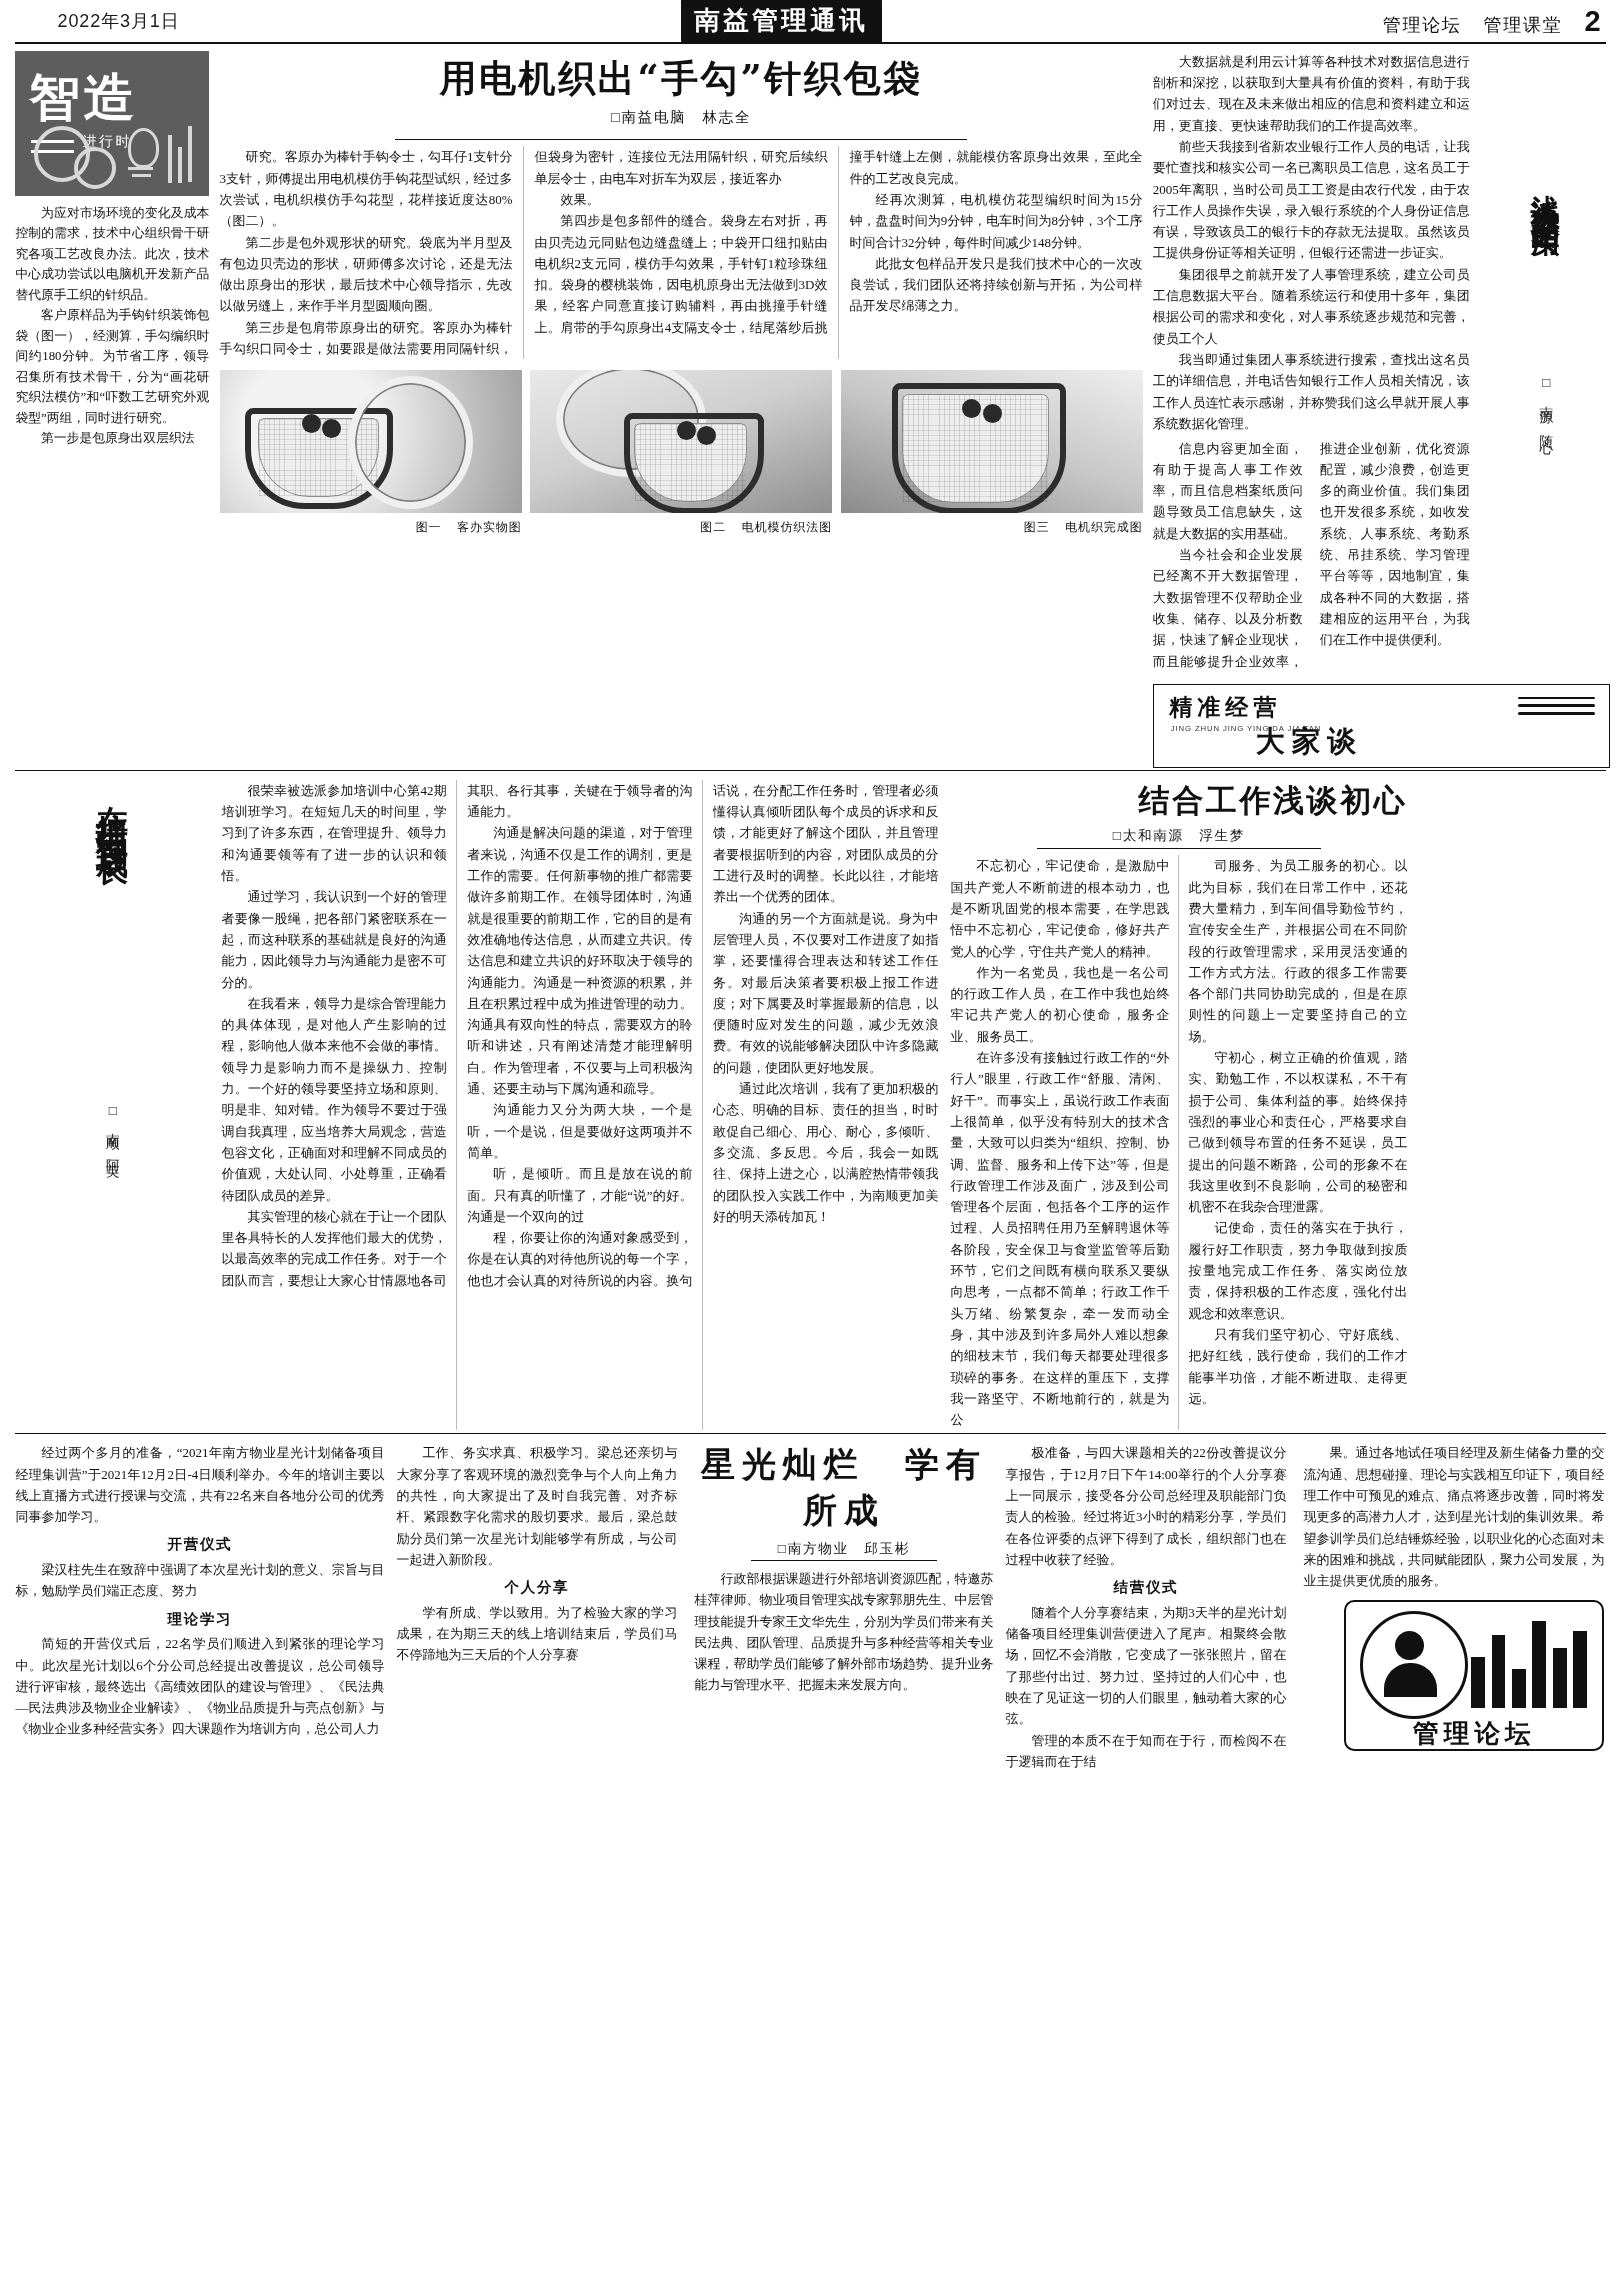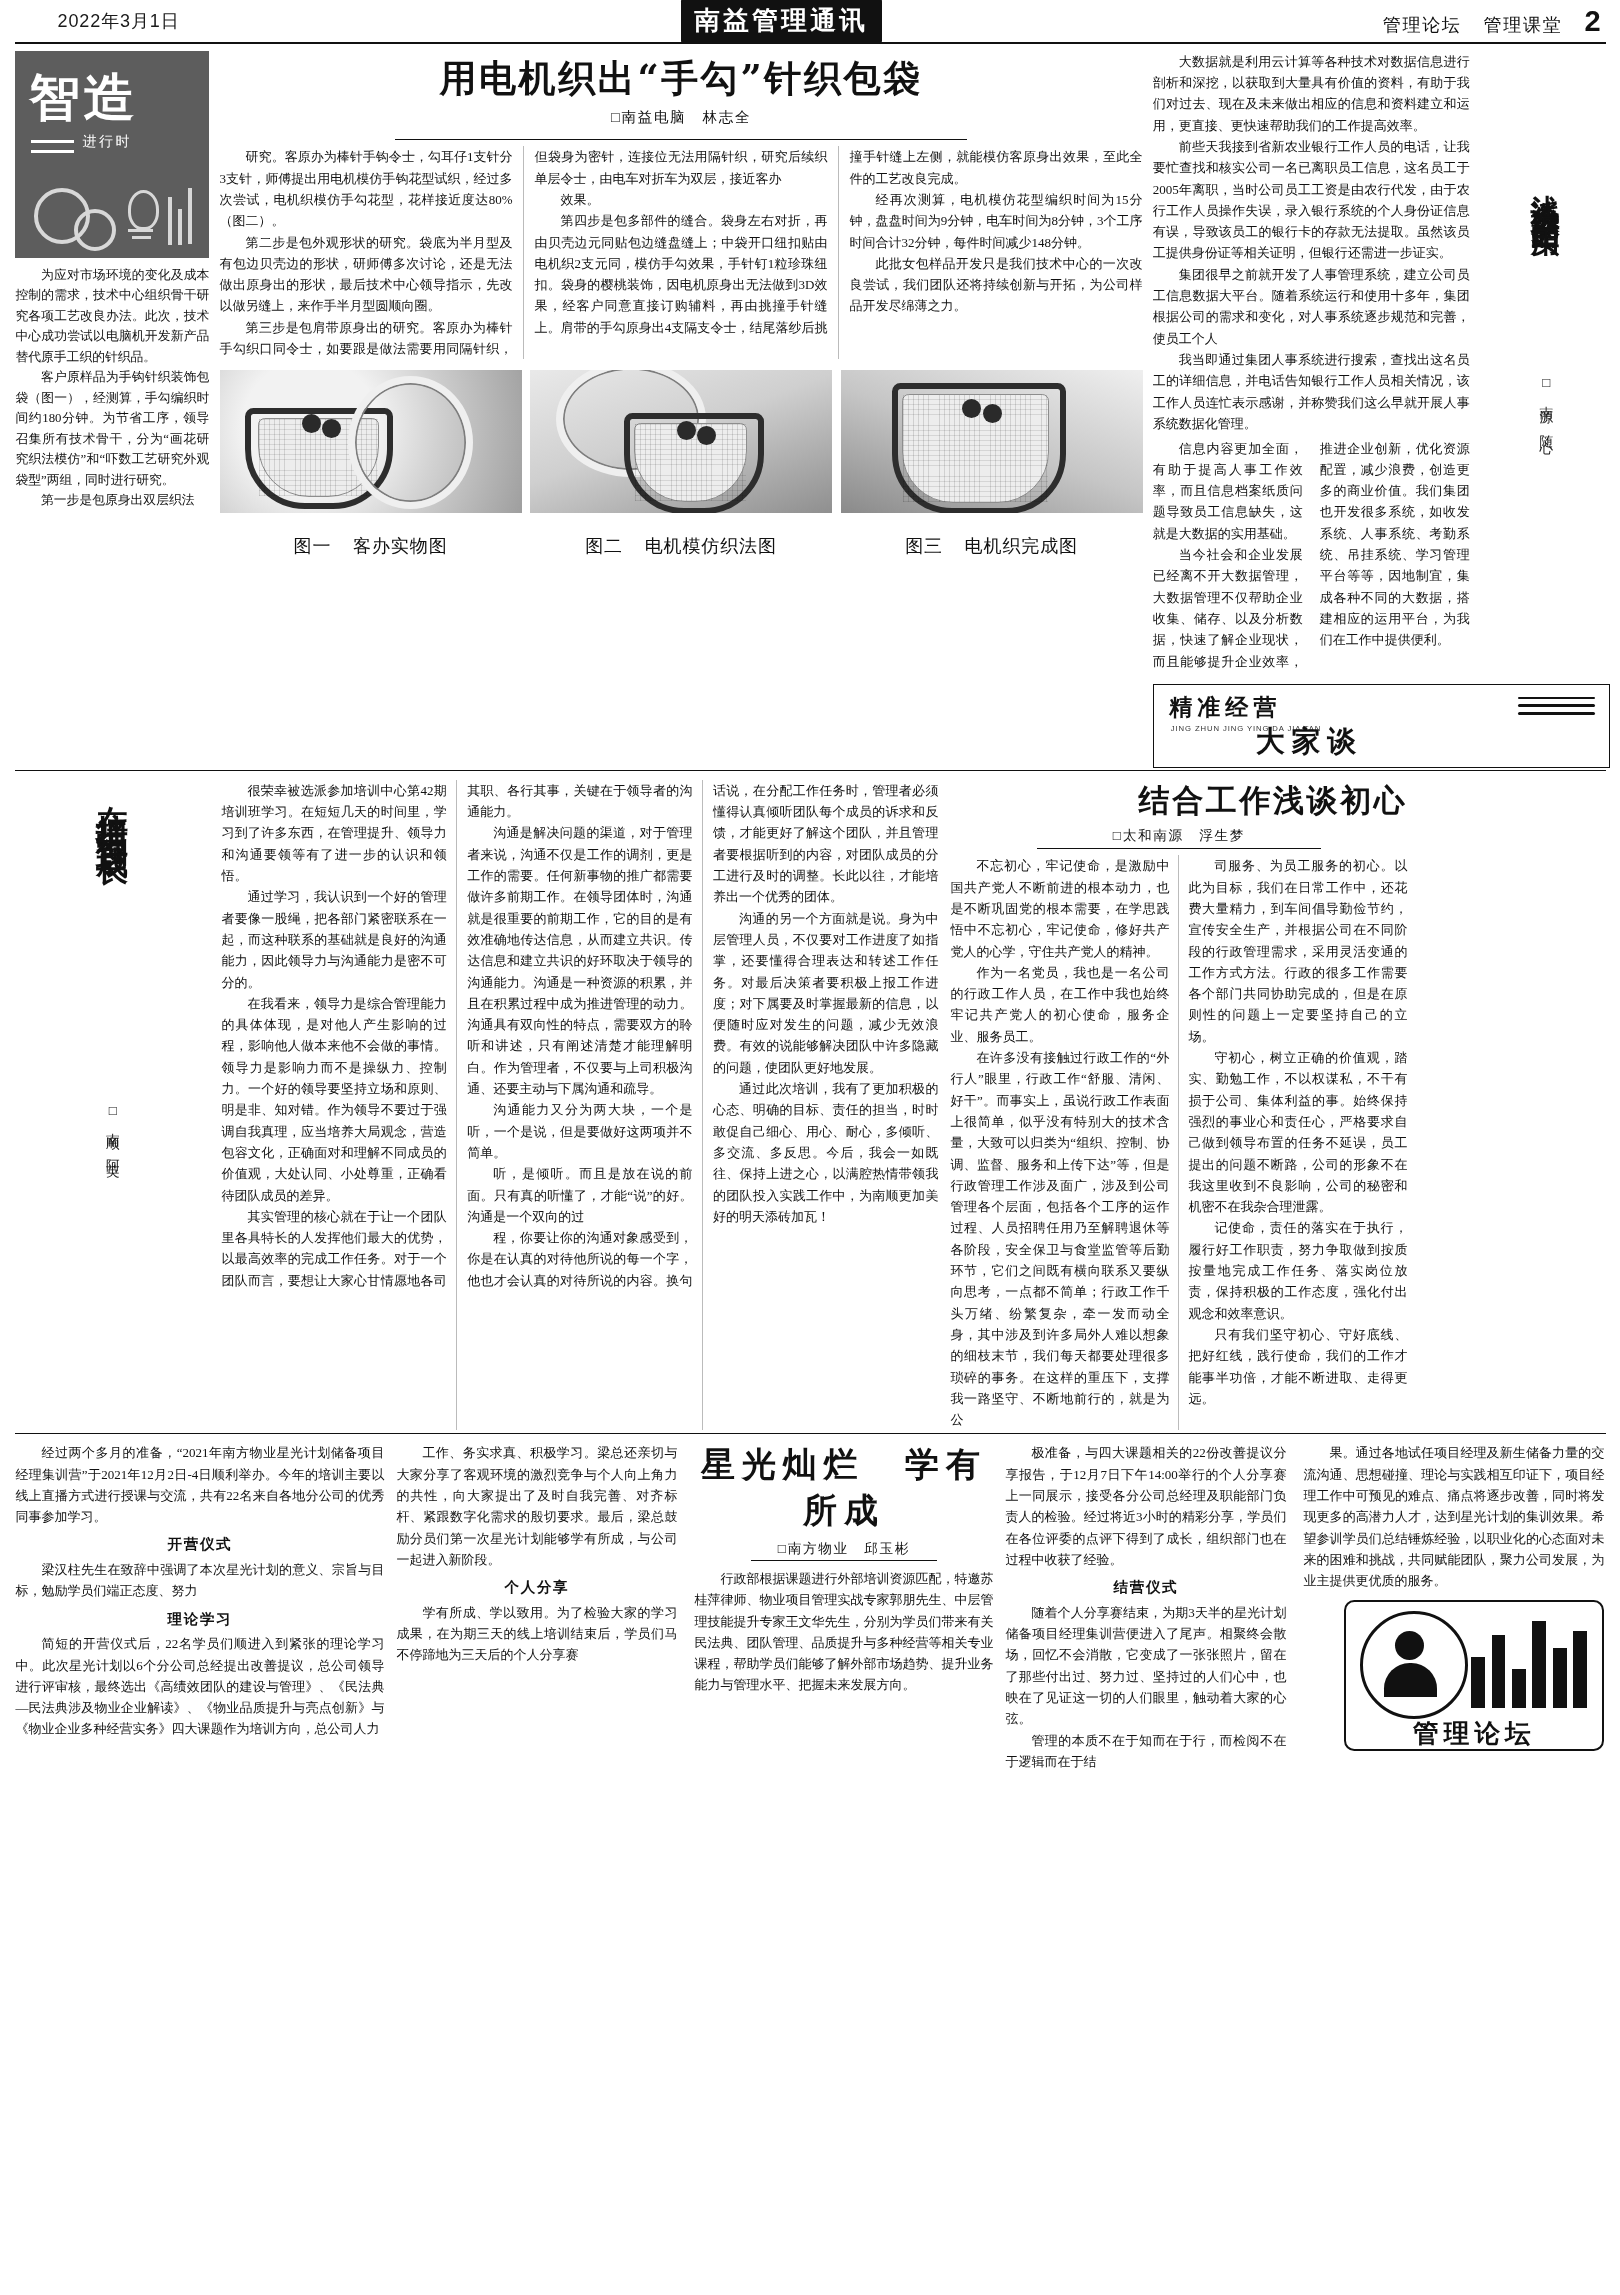--- a/index.html
+++ b/index.html
@@ -84,21 +84,21 @@
     gap: 10.2px;
     margin-top: 6.8px;
   }
   .col-logo { width: 194px; flex: none; }
   .col-main { width: 923px; flex: none; }
   .col-right { width: 457px; flex: none; }
 
   
   .zhizao-box {
     width: 194px;
-    height: 207px;
+    height: 145px;
     background: #5d5d5d;
     color: #fff;
     position: relative;
     overflow: hidden;
   }
   .zhizao-box .big {
     position: absolute;
     left: 13.6px;
     top: 13.6px;
     font-size: 51px;
@@ -185,23 +185,23 @@
   .fig { flex: 1; }
   .fig .imgbox {
     width: 100%;
     height: 143px;
     position: relative;
     overflow: hidden;
     background: #cfcfcf;
     filter: grayscale(100%);
   }
   .fig .cap {
-    text-align: center;
-    font-size: 18px;
-    margin-top: 21px;
+    text-align: right;
+    font-size: 12px;
+    margin-top: 6px;
     letter-spacing: 0.9px;
   }
   
   .ph-bg1 { position:absolute; inset:0; background:
       radial-gradient(circle at 30% 40%, #f2f2f2 0 30%, #d2d2d2 55%, #9e9e9e 100%); }
   .ph-bg2 { position:absolute; inset:0; background:
       linear-gradient(160deg,#e9e9e9 0%,#cfcfcf 45%,#8f8f8f 100%); }
   .ph-bg3 { position:absolute; inset:0; background:
       linear-gradient(200deg,#efefef 0%,#c6c6c6 50%,#8a8a8a 100%); }
   .strap {

